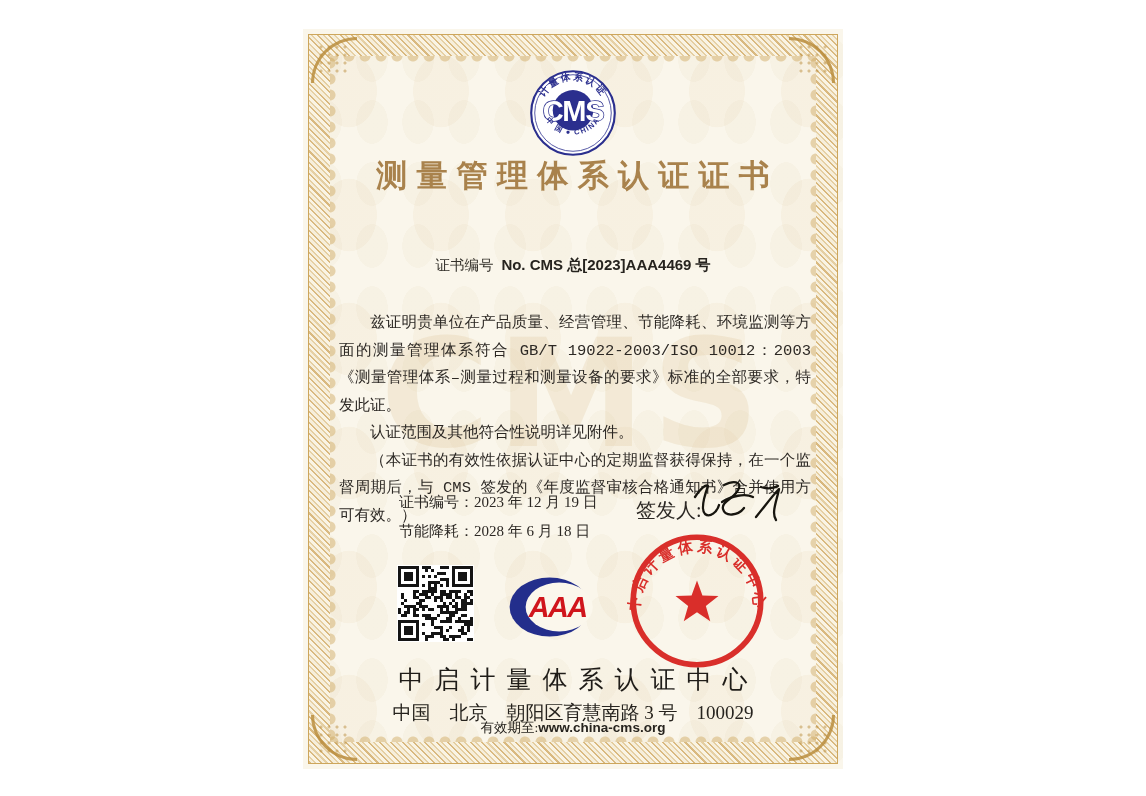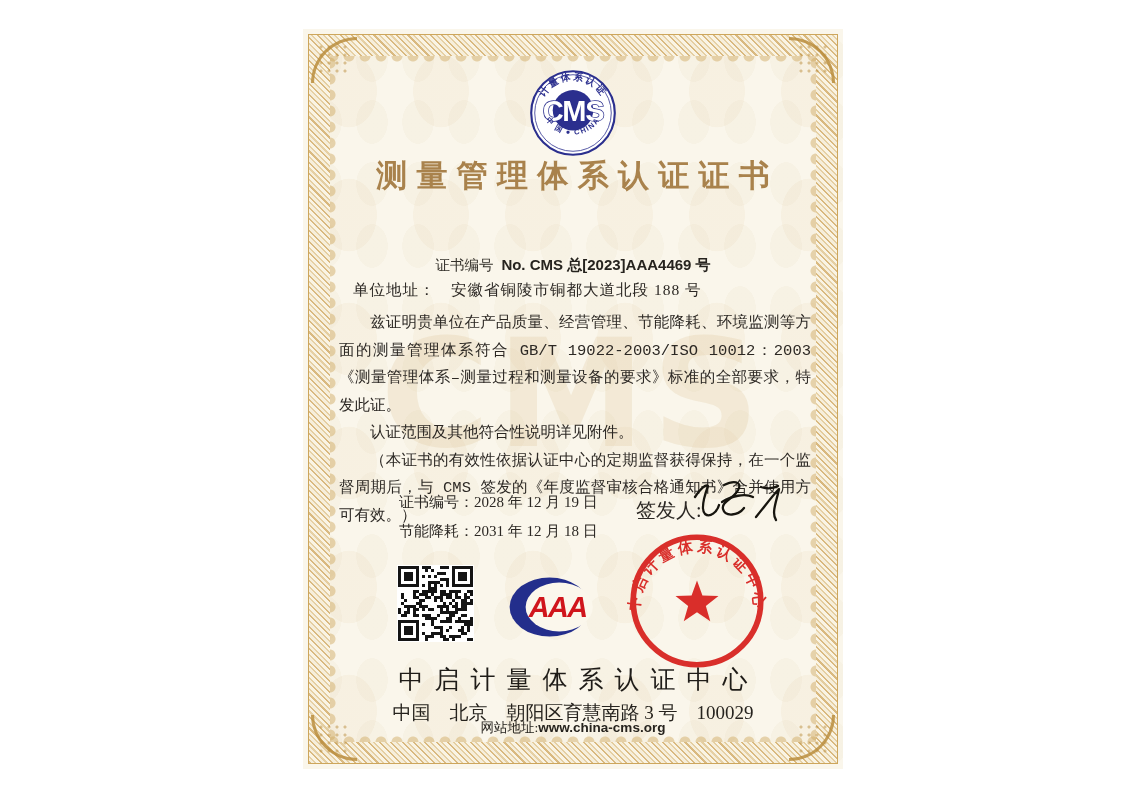--- a/index.html
+++ b/index.html
@@ -118,33 +118,30 @@
       <textPath href="#arcBot" startOffset="50%" text-anchor="middle">中 国 ● CHINA</textPath>
     </text>
   </svg>
 
   <div class="title">测量管理体系认证证书</div>
 
   <div class="cert-no">
     <span class="lbl">证书编号</span><span class="val">No. CMS 总[2023]AAA4469 号</span>
   </div>
 
-  <div class="field addr">
-    <span class="flabel">单位地址：</span><span class="fvalue">安徽省铜陵市铜都大道北段 188 号</span>
-  </div>
 
   <div class="body-block">
     <p>兹证明贵单位在产品质量、经营管理、节能降耗、环境监测等方面的测量管理体系符合 GB/T 19022-2003/ISO 10012：2003《测量管理体系–测量过程和测量设备的要求》标准的全部要求，特发此证。</p>
     <p>认证范围及其他符合性说明详见附件。</p>
     <p>（本证书的有效性依据认证中心的定期监督获得保持，在一个监督周期后，与 CMS 签发的《年度监督审核合格通知书》合并使用方可有效。）</p>
   </div>
 
   <div class="dates">
-    <div><span>证书编号：</span><span>2028 年 12 月 19 日</span></div>
-    <div><span>节能降耗：</span><span>2031 年 12 月 18 日</span></div>
+    <div><span>证书编号：</span><span>2023 年 12 月 19 日</span></div>
+    <div><span>节能降耗：</span><span>2028 年 6 月 18 日</span></div>
   </div>
 
   <div class="signer">
     <span>签发人:</span>
     <svg class="signature-svg" width="100" height="58" viewBox="0 0 100 58">
       <g fill="none" stroke="#17150f" stroke-width="2.3" stroke-linecap="round" stroke-linejoin="round">
         <path d="M7,22 c6,-9 11,-13 13,-11 c-4,11 -7,24 -3,28 c5,4 12,-2 14,-9"></path>
         <path d="M36,10 c10,-5 17,-3 15,3 c-3,10 -18,13 -16,21 c2,8 15,7 21,-1"></path>
         <path d="M34,27 c9,-6 23,-9 31,-5"></path>
         <path d="M73,12 c6,2 11,2 17,-1"></path>
@@ -171,15 +168,15 @@
     <circle cx="70" cy="70" r="62" fill="none" stroke="#d7201d" stroke-width="5.5"></circle>
     <polygon fill="#d7201d" points="70,50 75.3,64.7 90.9,65.2 78.6,74.8 82.9,89.8 70,81 57.1,89.8 61.4,74.8 49.1,65.2 64.7,64.7"></polygon>
     <text font-size="14.5" fill="#d7201d" font-weight="bold" letter-spacing="3.5">
       <textPath href="#sealArc" startOffset="50%" text-anchor="middle">中启计量体系认证中心</textPath>
     </text>
   </svg>
 
   <div class="footer-org">中启计量体系认证中心</div>
   <div class="footer-addr">中国　北京　朝阳区育慧南路 3 号　100029</div>
   <div class="footer-web">
-    <span>网站地址:</span><span class="url">www.china-cms.org</span>
+    <span>有效期至:</span><span class="url">www.china-cms.org</span>
   </div>
 </div>
 
 </body></html>

